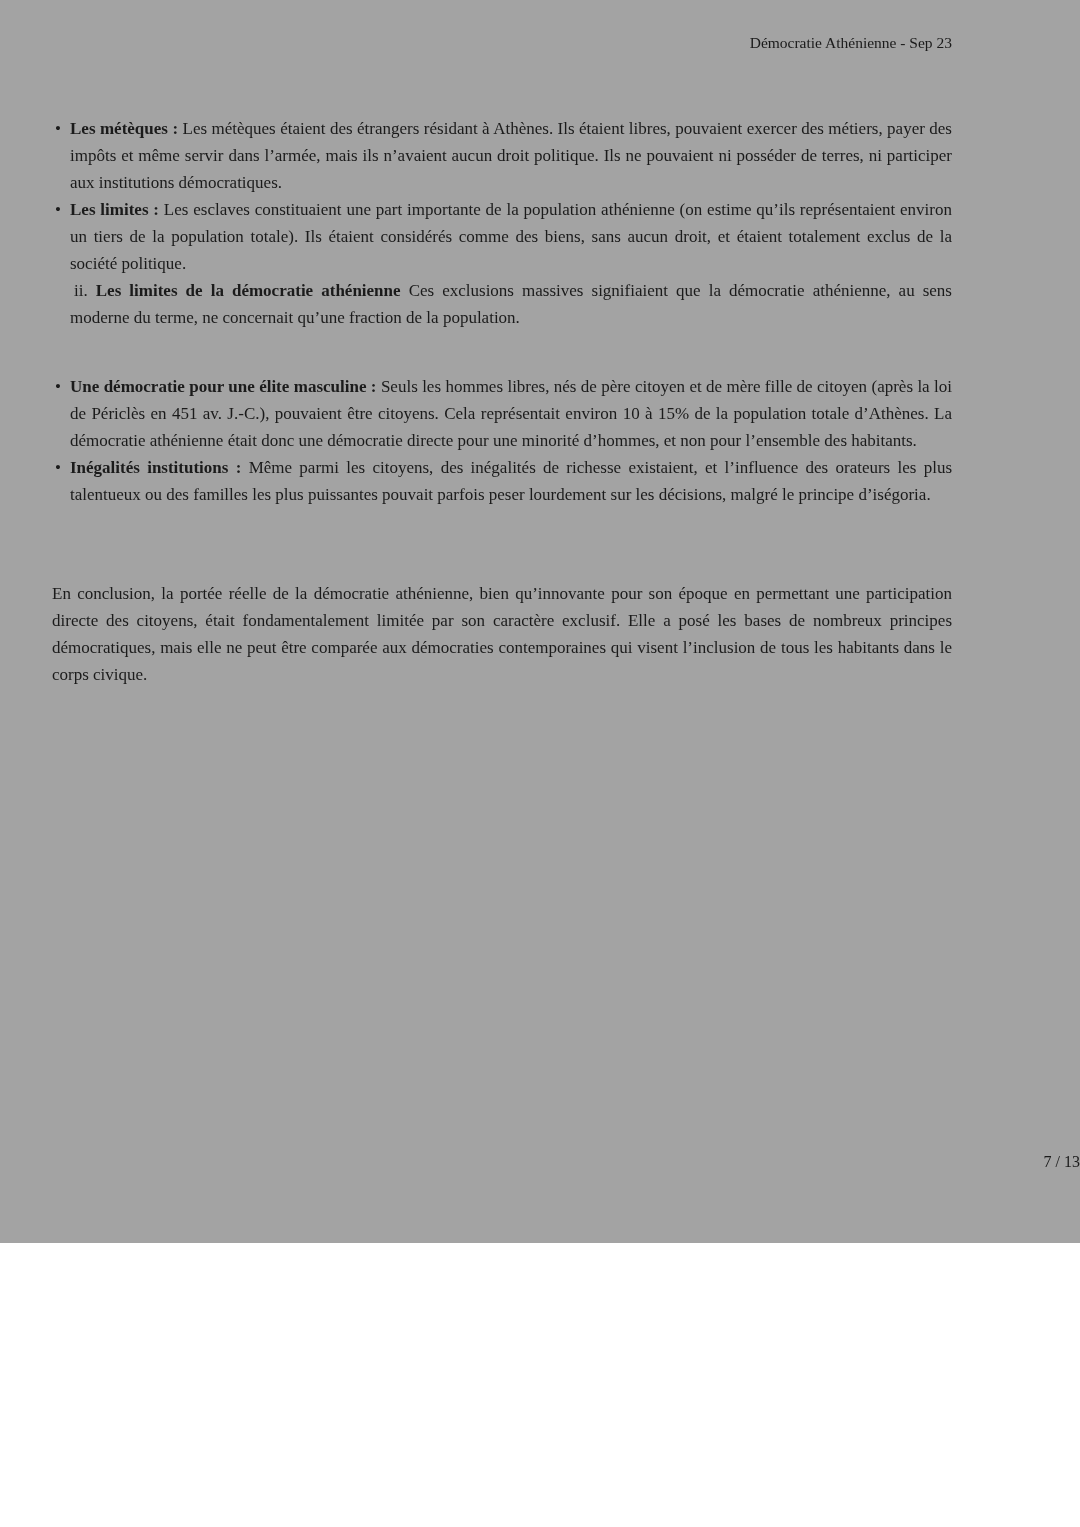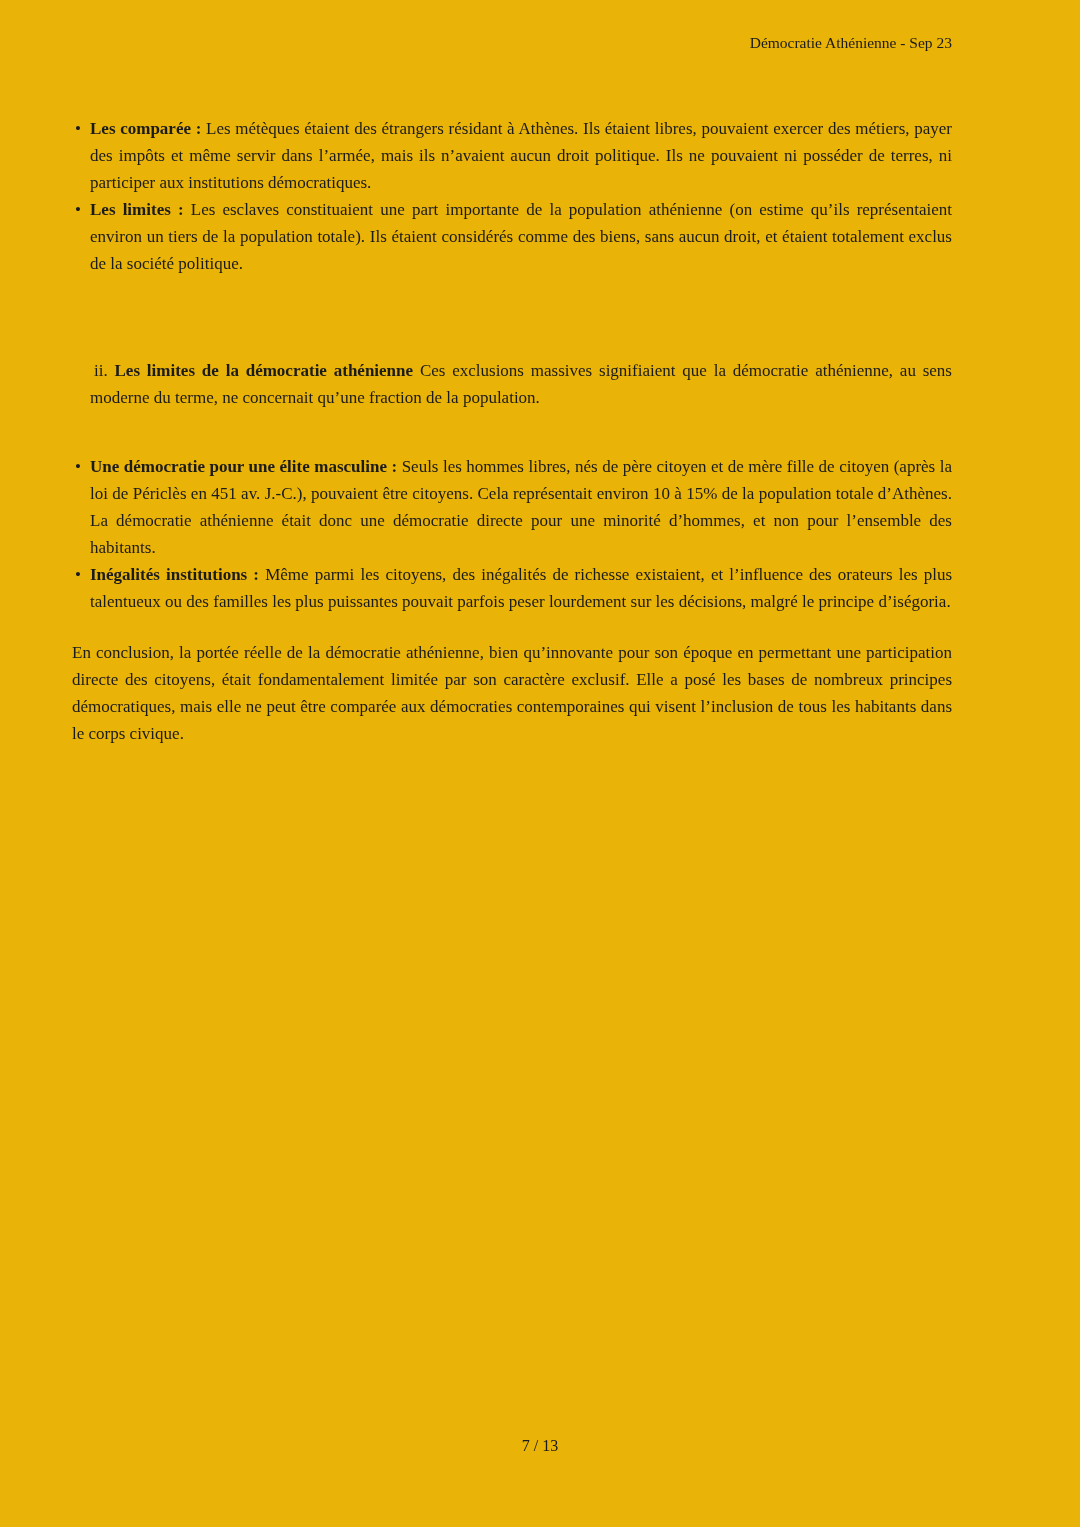--- a/index.html
+++ b/index.html
@@ -4,24 +4,24 @@
 <style>
   * { margin: 0; padding: 0; box-sizing: border-box; }
   html, body { background: #ffffff; }
   body {
     font-family: "Liberation Serif", "DejaVu Serif", serif;
     color: #1b1b1b;
   }
   .page {
     position: relative;
     width: 1080px;
-    height: 1527px;
+    height: 1243px;
     margin: 0 auto;
-    background: #eab308;
-    padding: 33px 128px 0 72px;
+    background: #a3a3a3;
+    padding: 33px 128px 0 52px;
   }
   .header {
     text-align: right;
     font-size: 15.5px;
     line-height: 20px;
   }
   .bodytext {
     font-size: 17px;
     line-height: 27px;
     text-align: justify;
@@ -34,49 +34,48 @@
     position: relative;
     padding-left: 18px;
   }
   ul.bullets .bullet {
     position: absolute;
     left: 3px;
     top: 0;
   }
   .list1 { margin-top: 62px; }
   .subsection {
-    margin-top: 80px;
     padding-left: 18px;
     text-indent: 4px;
   }
   .list2 { margin-top: 42px; }
-  .conclusion { margin-top: 24px; }
+  .conclusion { margin-top: 72px; }
   strong { font-weight: bold; }
   .footer {
     position: absolute;
     left: 0;
     right: 0;
     bottom: 72px;
-    text-align: center;
+    text-align: right;
     font-size: 16px;
   }
 </style>
 </head>
 <body>
 
 <div class="page">
 
   <div class="header">
     <span>Démocratie Athénienne - Sep 23</span>
   </div>
 
   <ul class="bullets bodytext list1">
     <li>
       <span class="bullet">•</span>
-      <strong>Les comparée :</strong> <span>Les métèques étaient des étrangers résidant à Athènes. Ils étaient libres, pouvaient exercer des métiers, payer des impôts et même servir dans l’armée, mais ils n’avaient aucun droit politique. Ils ne pouvaient ni posséder de terres, ni participer aux institutions démocratiques.</span>
+      <strong>Les métèques :</strong> <span>Les métèques étaient des étrangers résidant à Athènes. Ils étaient libres, pouvaient exercer des métiers, payer des impôts et même servir dans l’armée, mais ils n’avaient aucun droit politique. Ils ne pouvaient ni posséder de terres, ni participer aux institutions démocratiques.</span>
     </li>
     <li>
       <span class="bullet">•</span>
       <strong>Les limites :</strong> <span>Les esclaves constituaient une part importante de la population athénienne (on estime qu’ils représentaient environ un tiers de la population totale). Ils étaient considérés comme des biens, sans aucun droit, et étaient totalement exclus de la société politique.</span>
     </li>
   </ul>
 
   <p class="bodytext subsection">
     <span>ii.</span>
     <strong>Les limites de la démocratie athénienne</strong>

